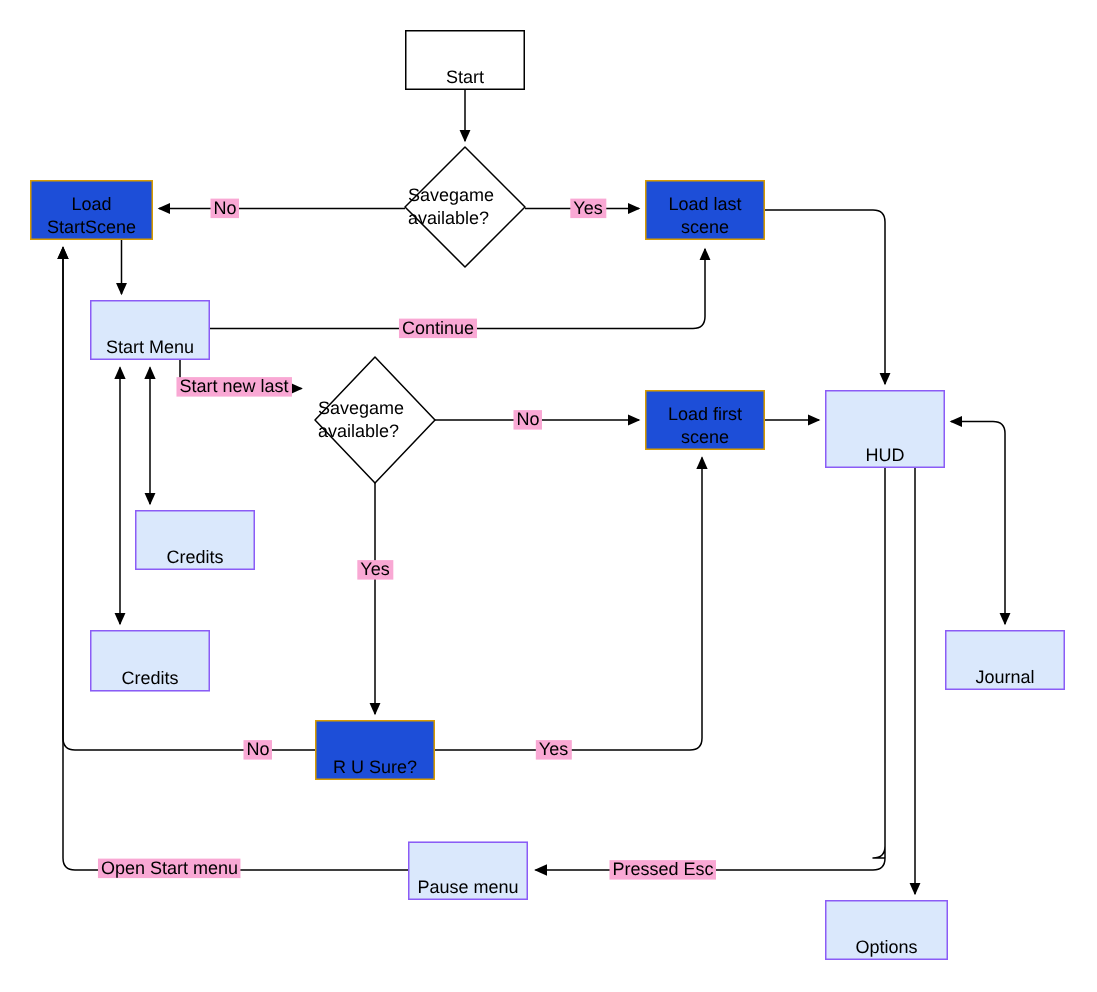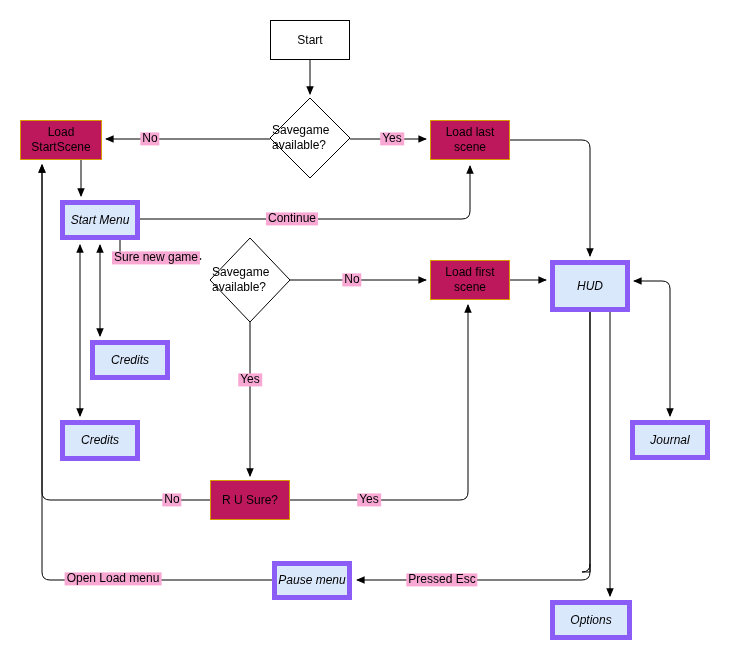--- a/index.html
+++ b/index.html
@@ -4,25 +4,25 @@
 <style>
   html,body { margin:0; padding:0; background:#ffffff; }
   .canvas {
     position:relative; width:731px; height:661px; background:#ffffff;
     font-family:"Liberation Sans", sans-serif; font-size:12px; color:#000;
     overflow:hidden;
   }
   svg.edges { position:absolute; left:0; top:0; width:731px; height:661px; }
   .node {
     position:absolute; box-sizing:border-box;
-    display:flex; align-items:center; justify-content:center;
+    display:flex; align-items:flex-end; justify-content:center;
     text-align:center; line-height:1.25;
   }
-  .action   { background:#be185d; border:1px solid #d79b00; }
-  .screen   { background:#dae8fc; border:5px solid #8b5cf6;font-style:italic; }
+  .action   { background:#1d4ed8; border:1px solid #d79b00; }
+  .screen   { background:#dae8fc; border:1px solid #8b5cf6; }
   .terminal { background:#ffffff; border:1px solid #000000; }
   .dlabel {
     position:absolute; transform:translate(-50%,-50%);
     text-align:left; line-height:1.25; width:76px;
   }
   .elabel {
     position:absolute; transform:translate(-50%,-50%);
     background:#f9a8d4; padding:0 2px; white-space:nowrap; line-height:1.1;
   }
 </style>
@@ -128,21 +128,21 @@
   <div class="node screen" style="left:550px;top:600px;width:82px;height:40px">
     <span>Options</span>
   </div>
 
   <div class="dlabel" style="left:310px;top:138px">Savegame available?</div>
   <div class="dlabel" style="left:250px;top:280px">Savegame available?</div>
 
   <div class="elabel" style="left:150px;top:139px">No</div>
   <div class="elabel" style="left:392px;top:139px">Yes</div>
   <div class="elabel" style="left:292px;top:219px">Continue</div>
-  <div class="elabel" style="left:156px;top:258px">Sure new game</div>
+  <div class="elabel" style="left:156px;top:258px">Start new last</div>
   <div class="elabel" style="left:352px;top:280px">No</div>
   <div class="elabel" style="left:250px;top:380px">Yes</div>
   <div class="elabel" style="left:172px;top:500px">No</div>
   <div class="elabel" style="left:369px;top:500px">Yes</div>
-  <div class="elabel" style="left:113px;top:579px">Open Load menu</div>
+  <div class="elabel" style="left:113px;top:579px">Open Start menu</div>
   <div class="elabel" style="left:442px;top:580px">Pressed Esc</div>
 
 </div>
 
 </body></html>

